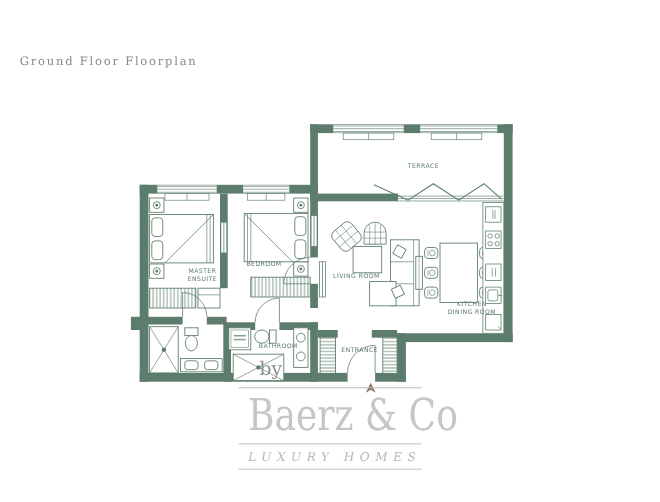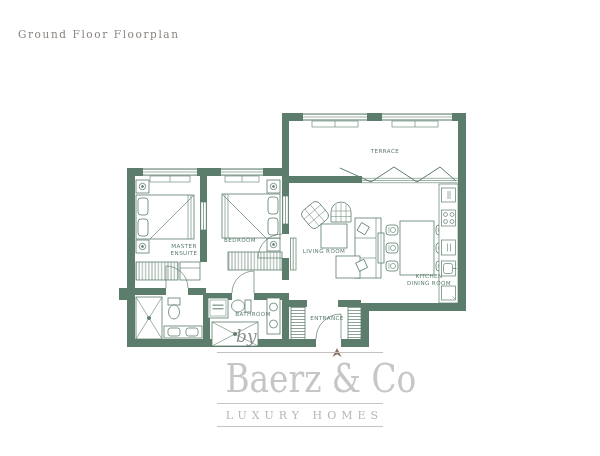--- a/index.html
+++ b/index.html
@@ -1,37 +1,38 @@
 <!DOCTYPE html>
 <html><head>
 <meta charset="utf-8">
 <style>
   html,body{margin:0;padding:0;}
   body{
     width:600px;height:456px;position:relative;background:#ffffff;
     font-family:"DejaVu Serif", serif;overflow:hidden;
   }
   .title{
-    position:absolute;left:18px;top:28px;
+    position:absolute;left:18px;top:50px;
     font-size:10.5px;letter-spacing:1.6px;color:#8b8580;white-space:nowrap;
   }
   svg.plan{position:absolute;left:0;top:0;}
   .by-mark{
     position:absolute;left:236px;top:326px;
-    font-style:italic;font-size:17px;color:#7c857e;opacity:.9;
+    font-size:17px;color:#7c857e;opacity:.9;
   }
   .brand{position:absolute;left:209px;top:352px;width:182px;text-align:right;}
   .brand-rule{height:1px;background:#c1c0be;margin:0 8px;}
   .brand-name{
     font-size:40px;line-height:1.05;color:#c7c6c4;margin-top:4px;
     transform:scaleX(.82);white-space:nowrap;
   }
   .brand-box{
     margin:4px 8px 0;border-top:1px solid #c6c5c3;border-bottom:1px solid #c6c5c3;
     padding:5px 0 4px;
+    font-style:italic;
   }
   .brand-tagline{
     font-size:11px;letter-spacing:5px;text-indent:5px;color:#b7b6b4;white-space:nowrap;
   }
   text.rlabel{
     font-family:"DejaVu Sans", sans-serif;font-size:5.6px;fill:#5d7d6c;
     letter-spacing:.4px;text-anchor:middle;
   }
 </style>
 </head>

